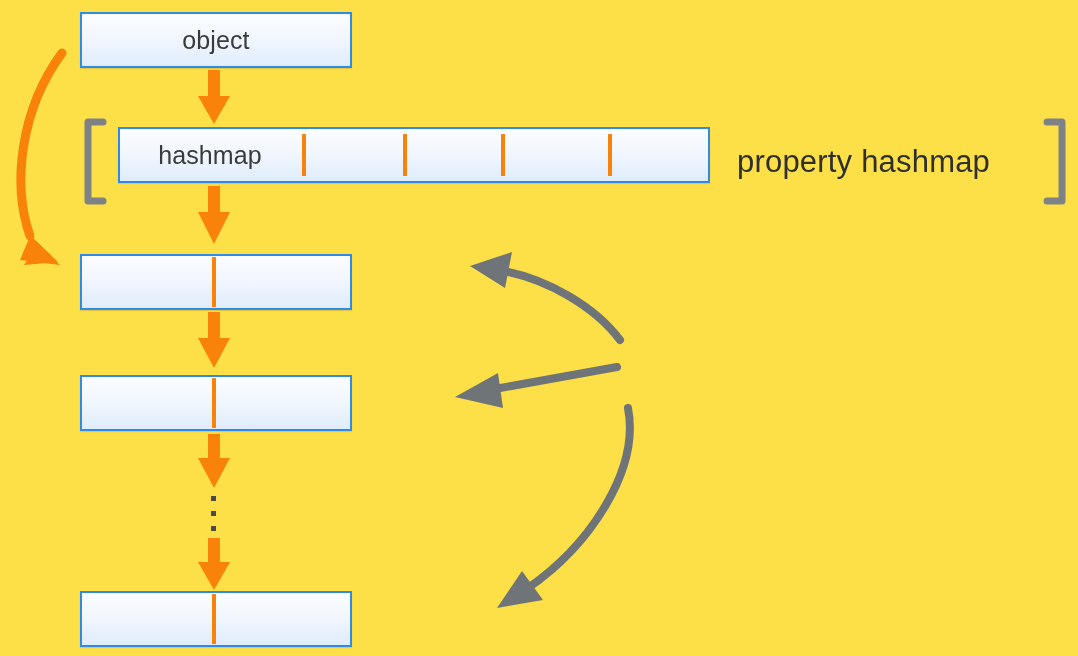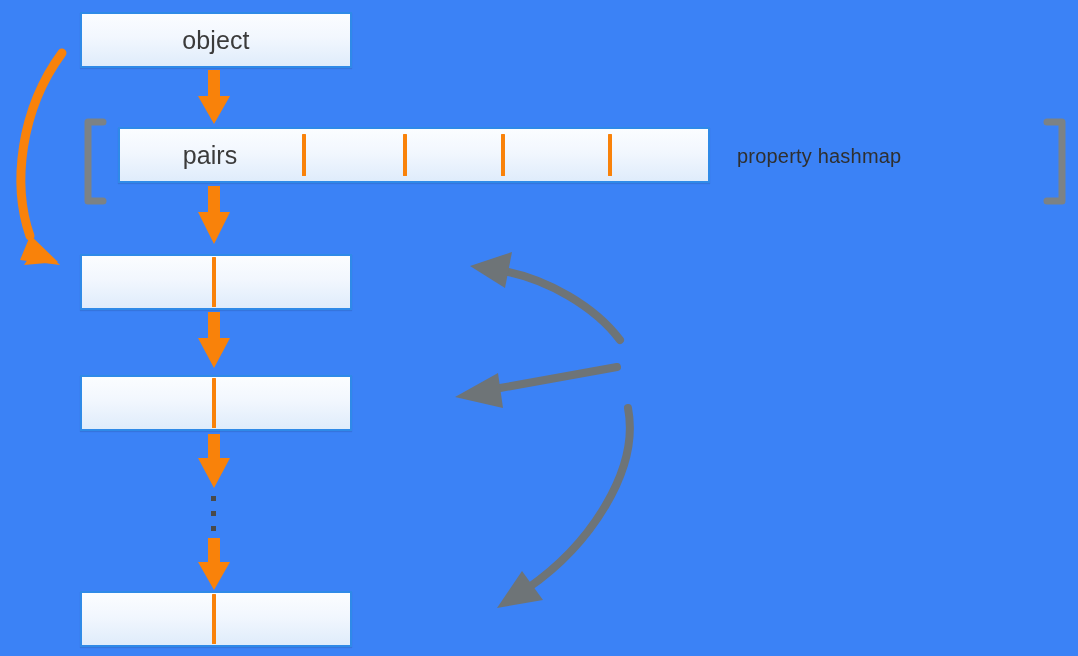--- a/index.html
+++ b/index.html
@@ -7,42 +7,42 @@
     padding: 0;
     background: #ffffff;
   }
   body {
     font-family: "Liberation Sans", sans-serif;
   }
   #canvas {
     position: relative;
     width: 1078px;
     height: 656px;
-    background: #3b82f6;
+    background: #fde047;
     overflow: hidden;
   }
   .box {
     position: absolute;
     box-sizing: border-box;
     border: 2px solid #2f8ae8;
     background: linear-gradient(to bottom, #fbfdff 0%, #f2f7fe 45%, #dfecfb 100%);
     box-shadow: 0 1px 1px rgba(0,0,0,0.10);
   }
   .box-label {
     position: absolute;
     color: #3b3b3b;
     font-size: 25px;
     line-height: 1;
     white-space: nowrap;
     letter-spacing: 0.1px;
   }
   .plain-label {
     position: absolute;
     color: #2f2f2f;
-    font-size: 20px;
+    font-size: 31px;
     line-height: 1;
     white-space: nowrap;
     letter-spacing: 0.2px;
   }
   .tick {
     position: absolute;
     width: 4px;
     background: #f9820a;
     border-radius: 0.5px;
   }
@@ -127,21 +127,21 @@
     <g>
       <rect x="208" y="538" width="12" height="28" fill="#f9820a"></rect>
       <path d="M 198,562 L 230,562 L 214,590 Z" fill="#f9820a"></path>
     </g>
   </svg>
 
   <div class="box" style="left:80px; top:12px; width:272px; height:56px;"></div>
   <div class="box-label" style="left:80px; top:28px; width:272px; text-align:center;">object</div>
 
   <div class="box" style="left:118px; top:127px; width:592px; height:56px;"></div>
-  <div class="box-label" style="left:140px; top:143px; width:140px; text-align:center;">pairs</div>
+  <div class="box-label" style="left:140px; top:143px; width:140px; text-align:center;">hashmap</div>
 
   <div class="tick" style="left:302px; top:134px; height:42px;"></div>
   <div class="tick" style="left:403px; top:134px; height:42px;"></div>
   <div class="tick" style="left:501px; top:134px; height:42px;"></div>
   <div class="tick" style="left:608px; top:134px; height:42px;"></div>
 
   <div class="plain-label" style="left:737px; top:146px;">property hashmap</div>
 
   <div class="box" style="left:80px; top:254px; width:272px; height:56px;"></div>
   <div class="thread" style="left:212px; top:257px; height:50px;"></div>

